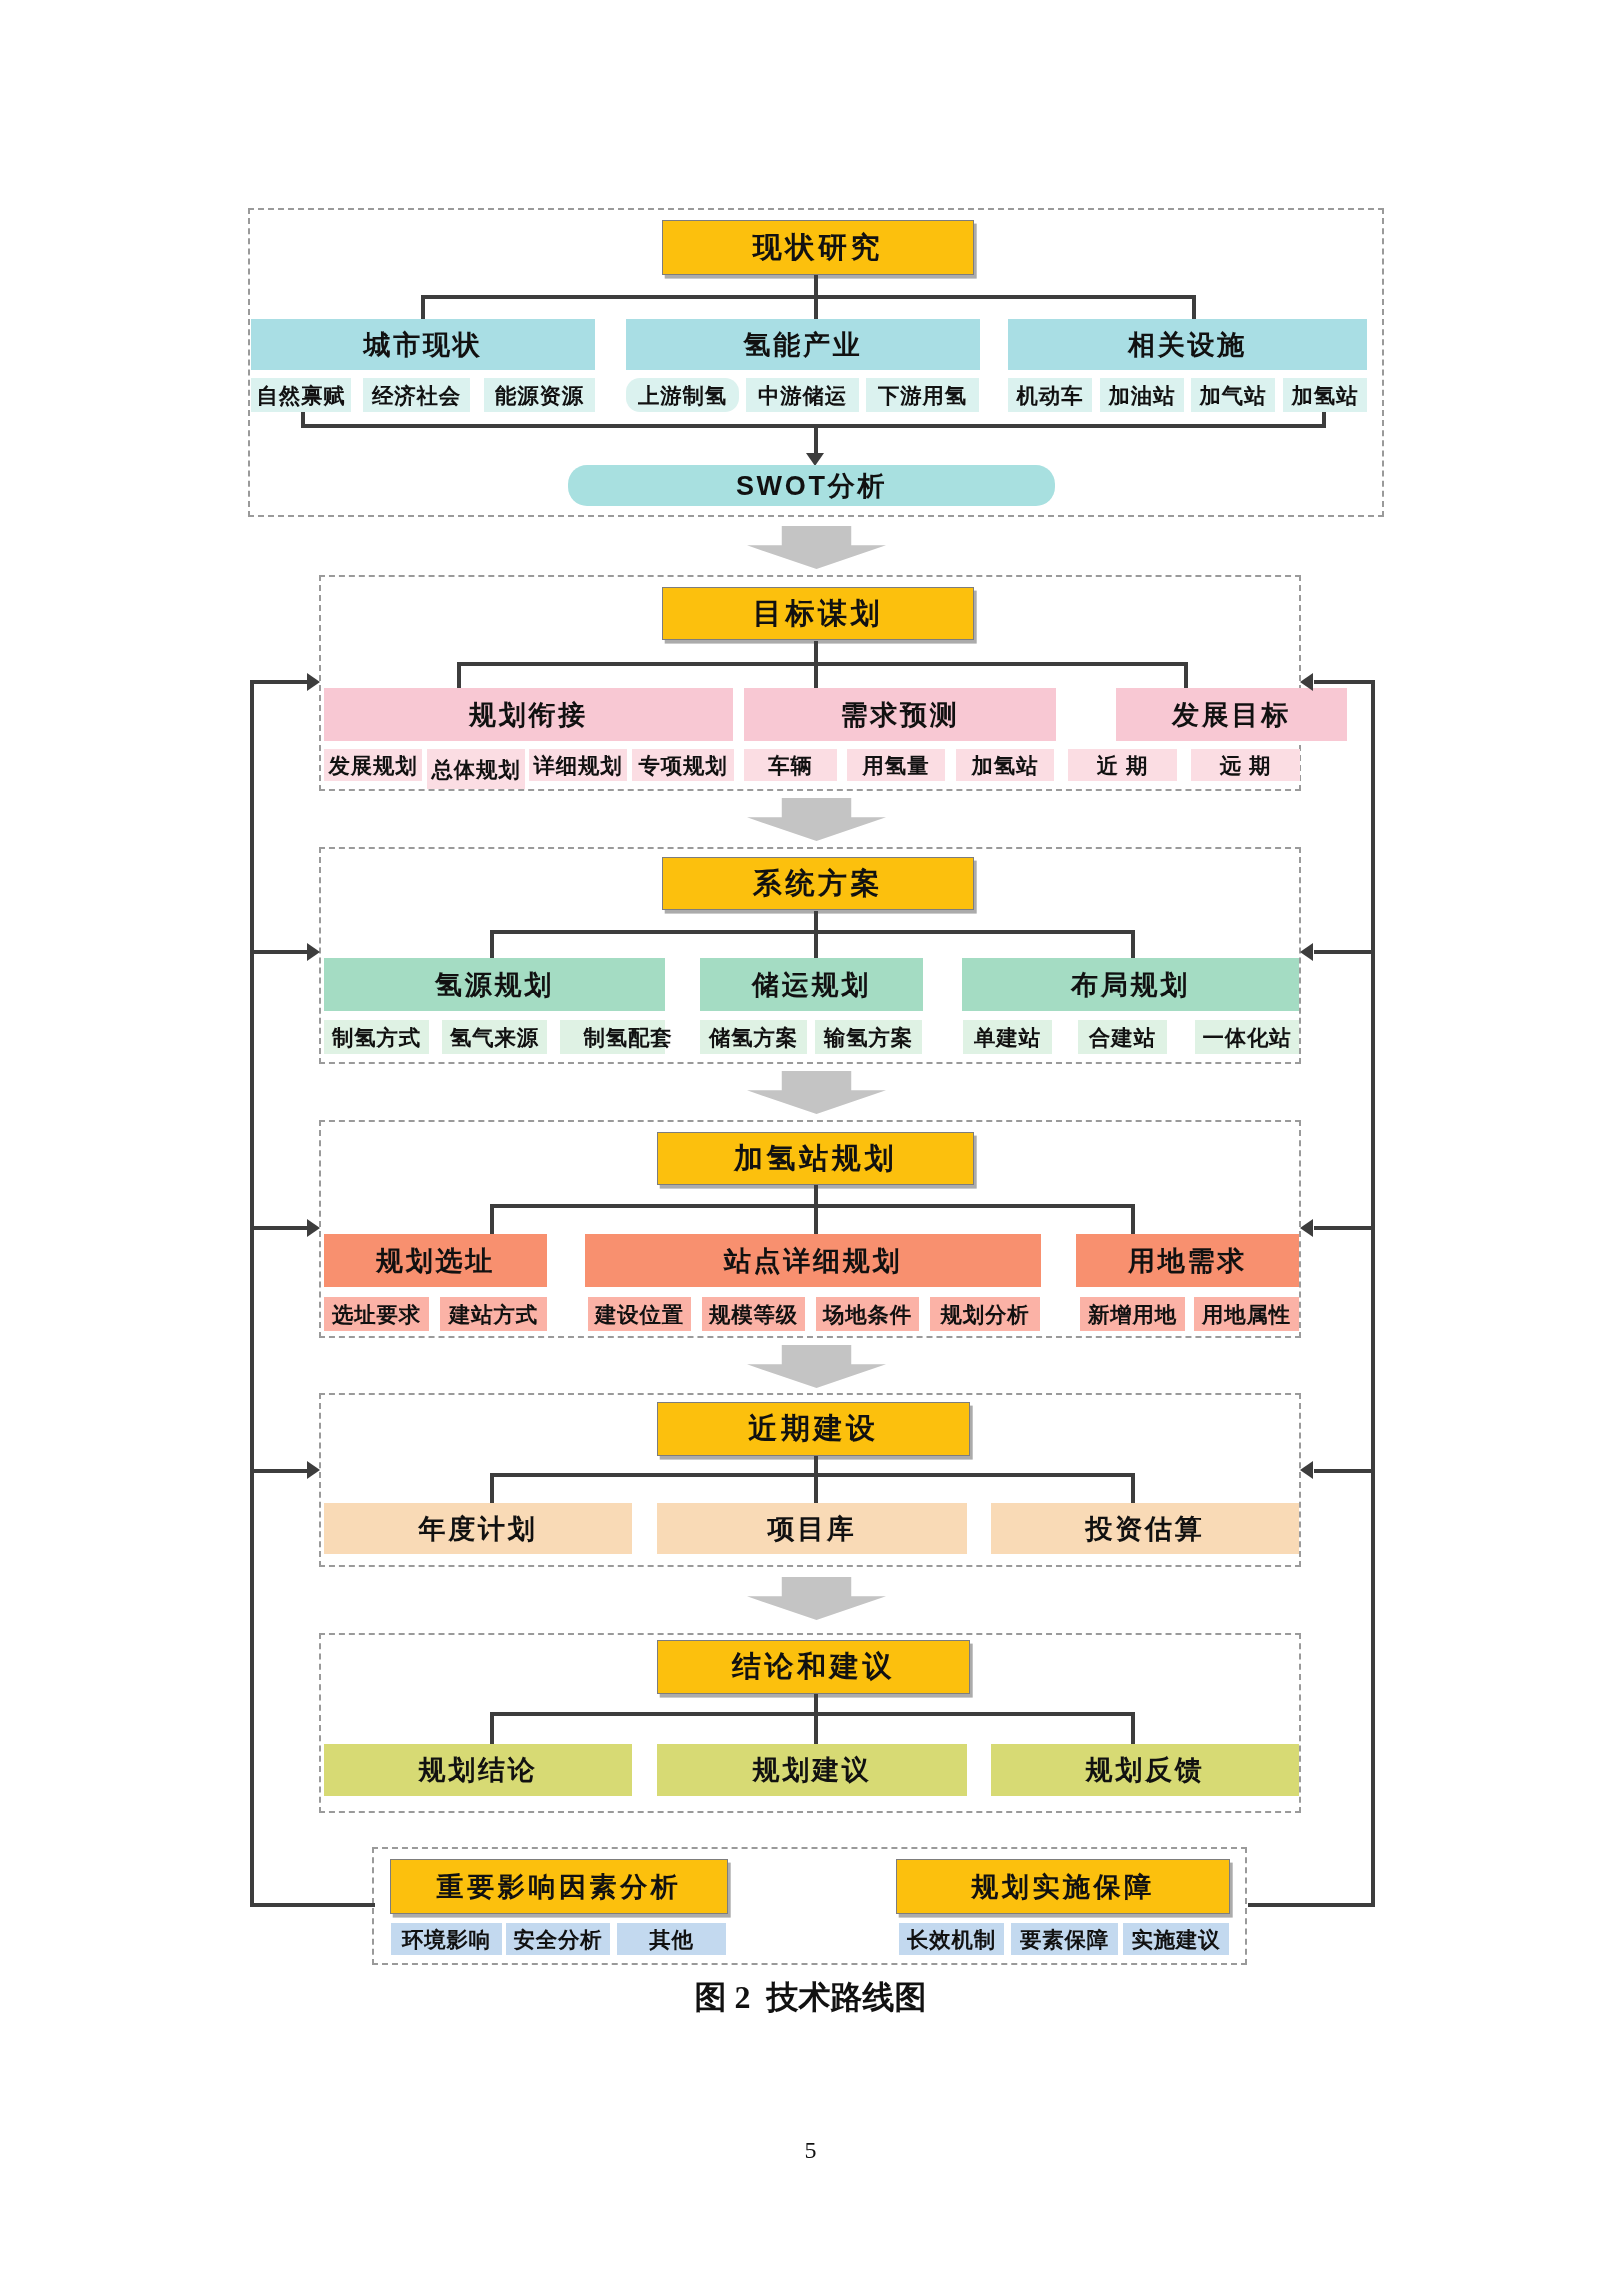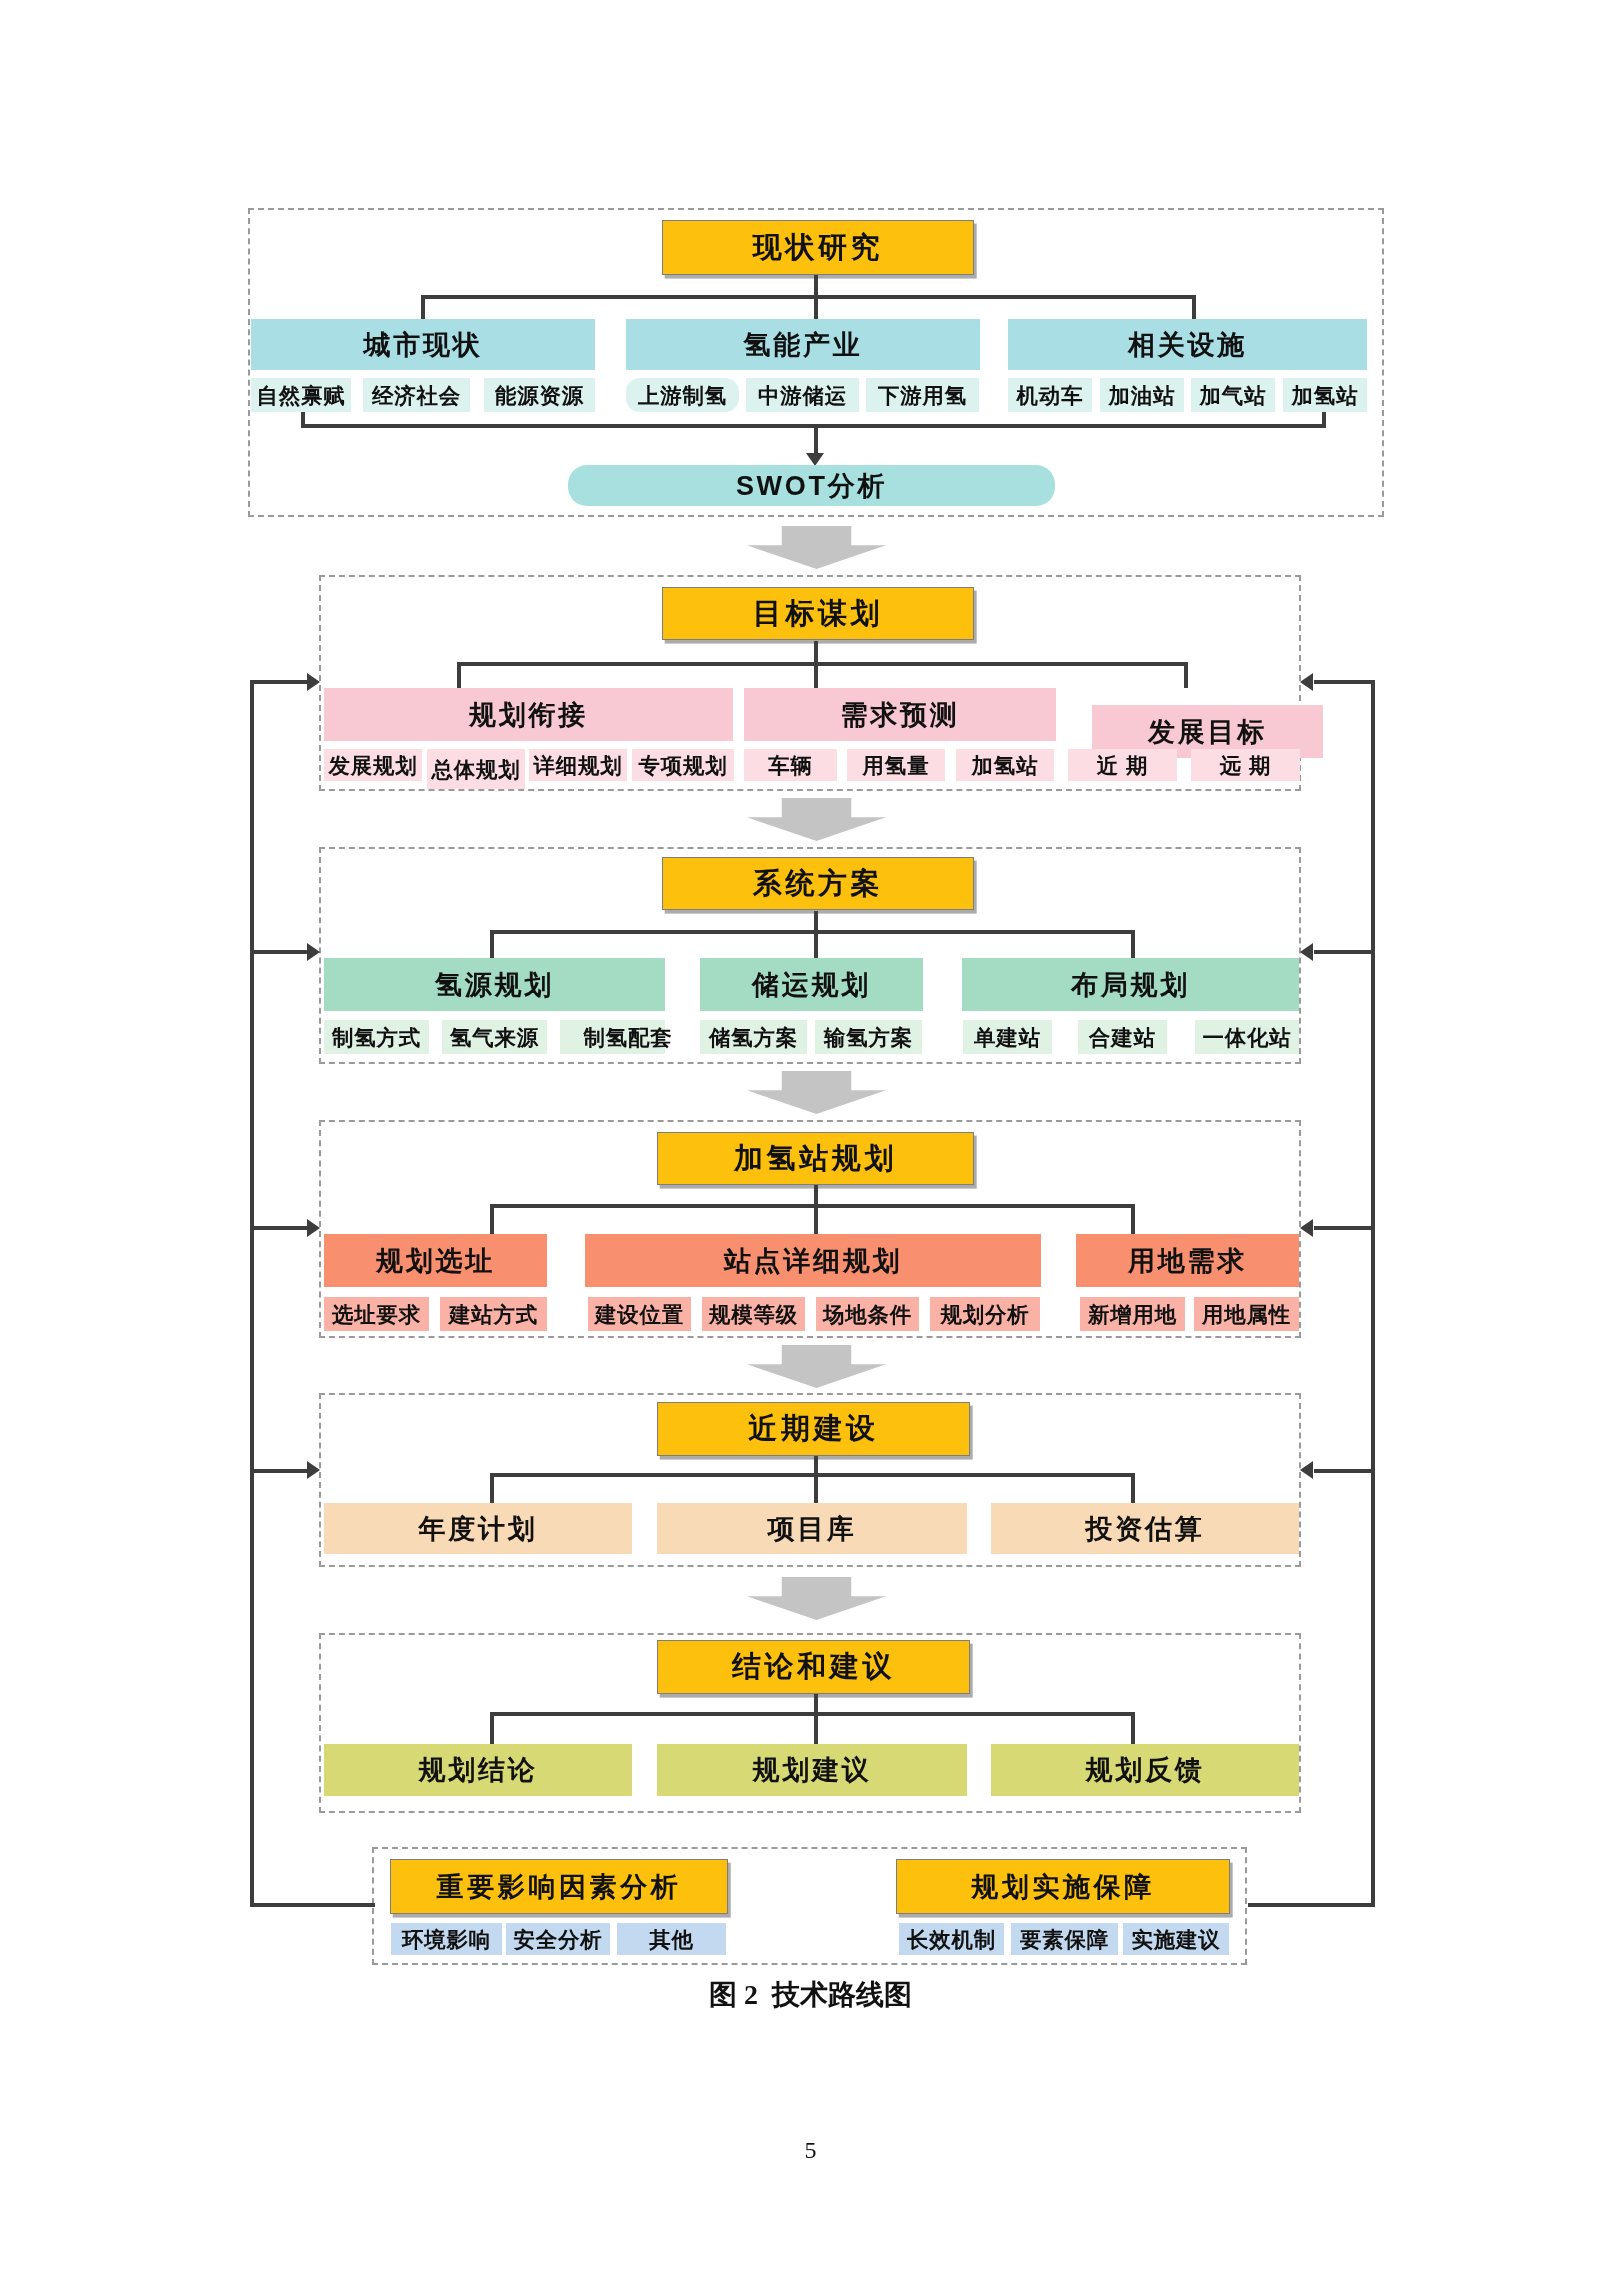--- a/index.html
+++ b/index.html
@@ -18,21 +18,21 @@
   .ar{width:0;height:0;}
   .ar.down{border-left:9.8px solid transparent;border-right:9.8px solid transparent;border-top:13.4px solid #3d3d3d;}
   .ar.right{border-top:9px solid transparent;border-bottom:9px solid transparent;border-left:13.4px solid #3d3d3d;}
   .ar.left{border-top:9px solid transparent;border-bottom:9px solid transparent;border-right:13.4px solid #3d3d3d;}
   .blk{background:#c4c4c4;clip-path:polygon(25% 0,75% 0,75% 45%,100% 45%,50% 100%,0 45%,25% 45%);}
   .cyan{background:#A9DEE4;} .cyanl{background:#DBF2EF;} .swot{background:#A8E0E0;}
   .pink{background:#F8C8D3;} .pinkl{background:#FBDDE3;}
   .green{background:#A4DCC3;} .greenl{background:#DFF2E4;}
   .sal{background:#F8906F;} .sall{background:#FBB2A6;}
   .peach{background:#F9DAB6;} .olive{background:#D7DA74;} .bluel{background:#C3D9EF;}
-  .cap{font-family:"Liberation Serif",serif;font-weight:700;font-size:28px;text-align:center;white-space:pre;}
+  .cap{font-family:"Liberation Serif",serif;font-weight:700;font-size:32px;text-align:center;white-space:pre;}
   .pg{font-family:"Liberation Serif",serif;font-size:24px;text-align:center;}
 </style>
 </head>
 <body>
 
 <div id="page">
 
   <div class="abs dash" style="left:248px;top:208px;width:1136px;height:309px;"></div>
   <div class="abs ttl" style="left:662px;top:220px;width:312px;height:55px;">现状研究</div>
 
@@ -71,21 +71,21 @@
   <div class="abs ttl" style="left:662px;top:587px;width:312px;height:53px;">目标谋划</div>
 
   <div class="abs ln" style="left:814px;top:641px;width:3.6px;height:23px;"></div>
   <div class="abs ln" style="left:457px;top:662px;width:731px;height:3.6px;"></div>
   <div class="abs ln" style="left:457px;top:662px;width:3.6px;height:26px;"></div>
   <div class="abs ln" style="left:814px;top:662px;width:3.6px;height:26px;"></div>
   <div class="abs ln" style="left:1184px;top:662px;width:3.6px;height:26px;"></div>
 
   <div class="abs hd pink" style="left:324px;top:688px;width:409px;height:53px;">规划衔接</div>
   <div class="abs hd pink" style="left:744px;top:688px;width:312px;height:53px;">需求预测</div>
-  <div class="abs hd pink" style="left:1092px;top:688px;width:231px;height:53px;margin-top:17px;">发展目标</div>
+  <div class="abs hd pink" style="left:1116px;top:688px;width:231px;height:53px;">发展目标</div>
 
   <div class="abs it pinkl" style="left:324px;top:749px;width:98px;height:32px;">发展规划</div>
   <div class="abs it pinkl" style="left:427px;top:749px;width:98px;height:40px;">总体规划</div>
   <div class="abs it pinkl" style="left:529px;top:749px;width:98px;height:32px;">详细规划</div>
   <div class="abs it pinkl" style="left:632px;top:749px;width:102px;height:32px;">专项规划</div>
   <div class="abs it pinkl" style="left:744px;top:749px;width:93px;height:32px;">车辆</div>
   <div class="abs it pinkl" style="left:847px;top:749px;width:98px;height:32px;">用氢量</div>
   <div class="abs it pinkl" style="left:956px;top:749px;width:98px;height:32px;">加氢站</div>
   <div class="abs it pinkl" style="left:1068px;top:749px;width:109px;height:32px;">近 期</div>
   <div class="abs it pinkl" style="left:1191px;top:749px;width:109px;height:32px;">远 期</div>

